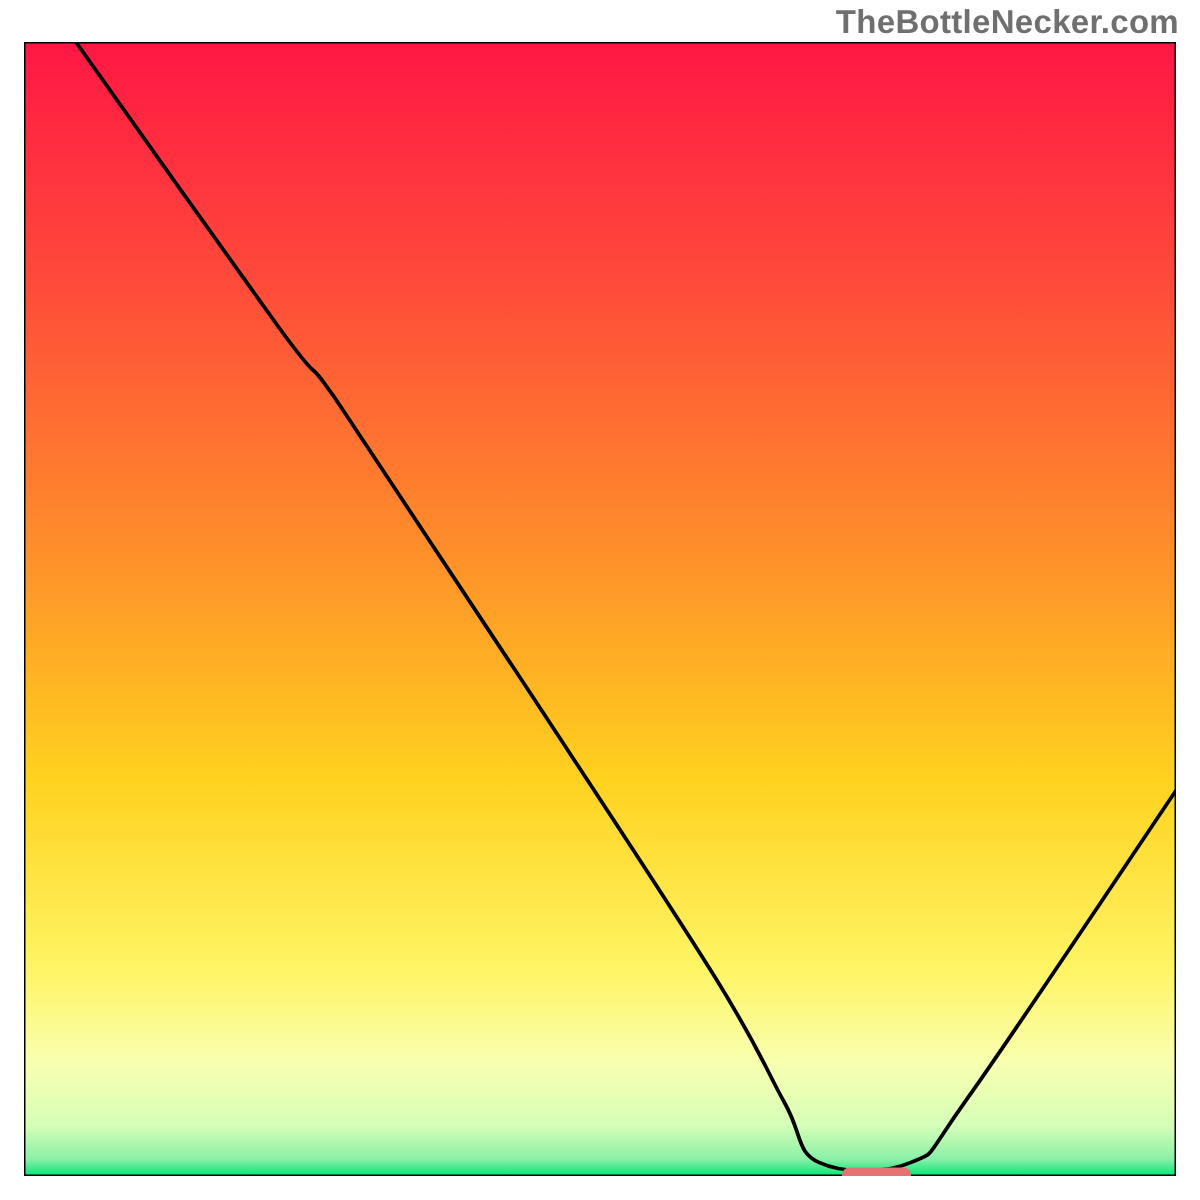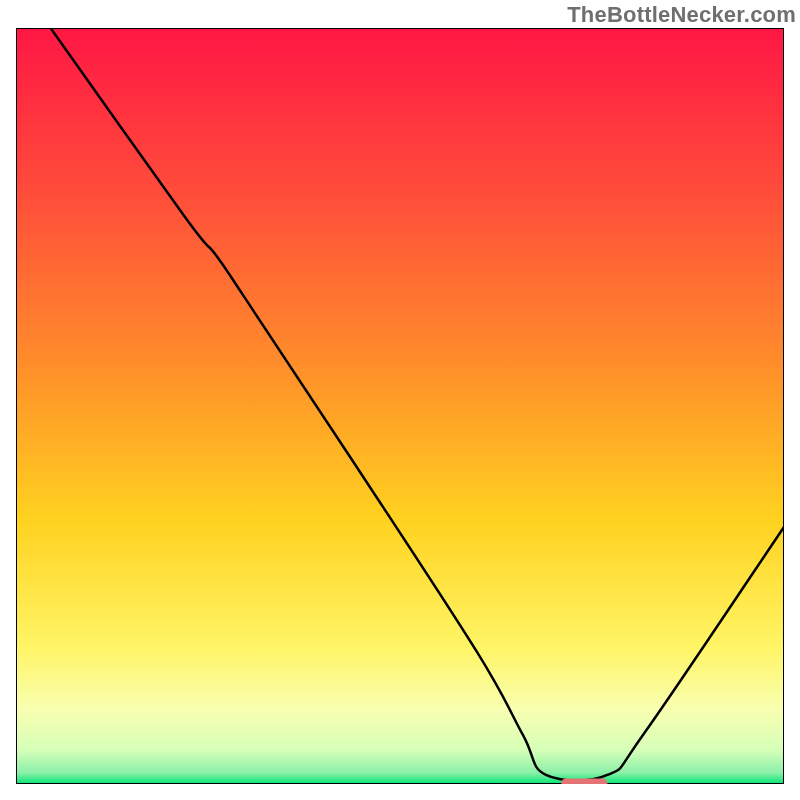--- a/index.html
+++ b/index.html
@@ -12,21 +12,21 @@
     font-family: Arial, Helvetica, sans-serif;
   }
   .wrap {
     position: relative;
     width: 800px;
     height: 800px;
   }
   .watermark {
     position: absolute;
     top: 2px;
-    right: 4px;
+    right: 14px;
     font-size: 22px;
     font-weight: 600;
     color: #6f6f6f;
     letter-spacing: 0.2px;
   }
   svg.chart {
     position: absolute;
     top: 28px;
     left: 16px;
     width: 768px;

